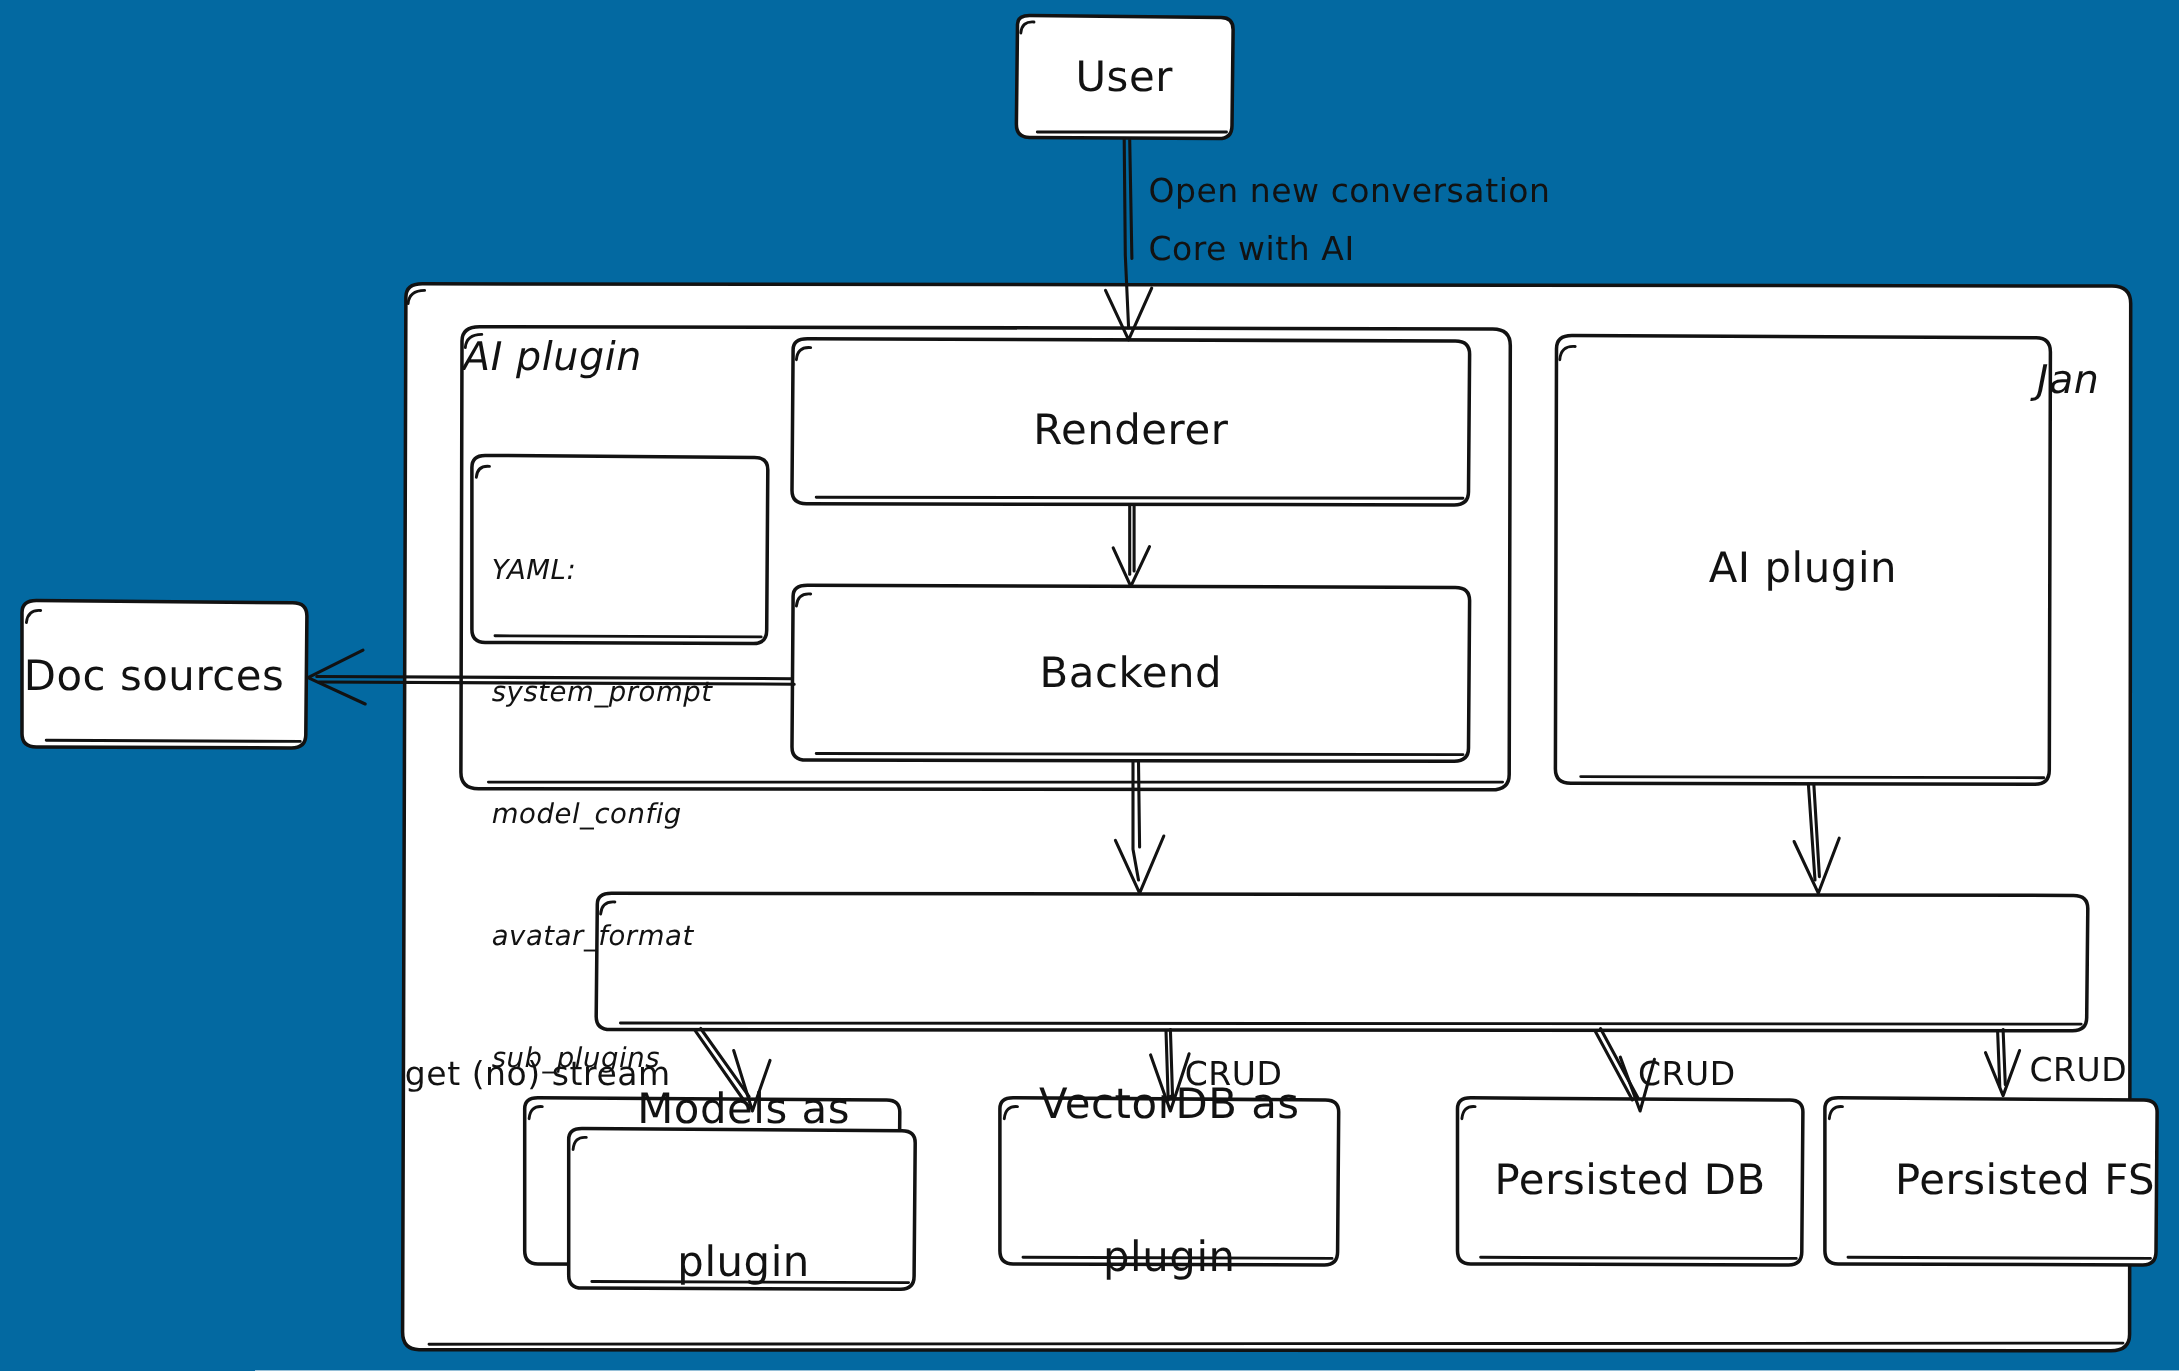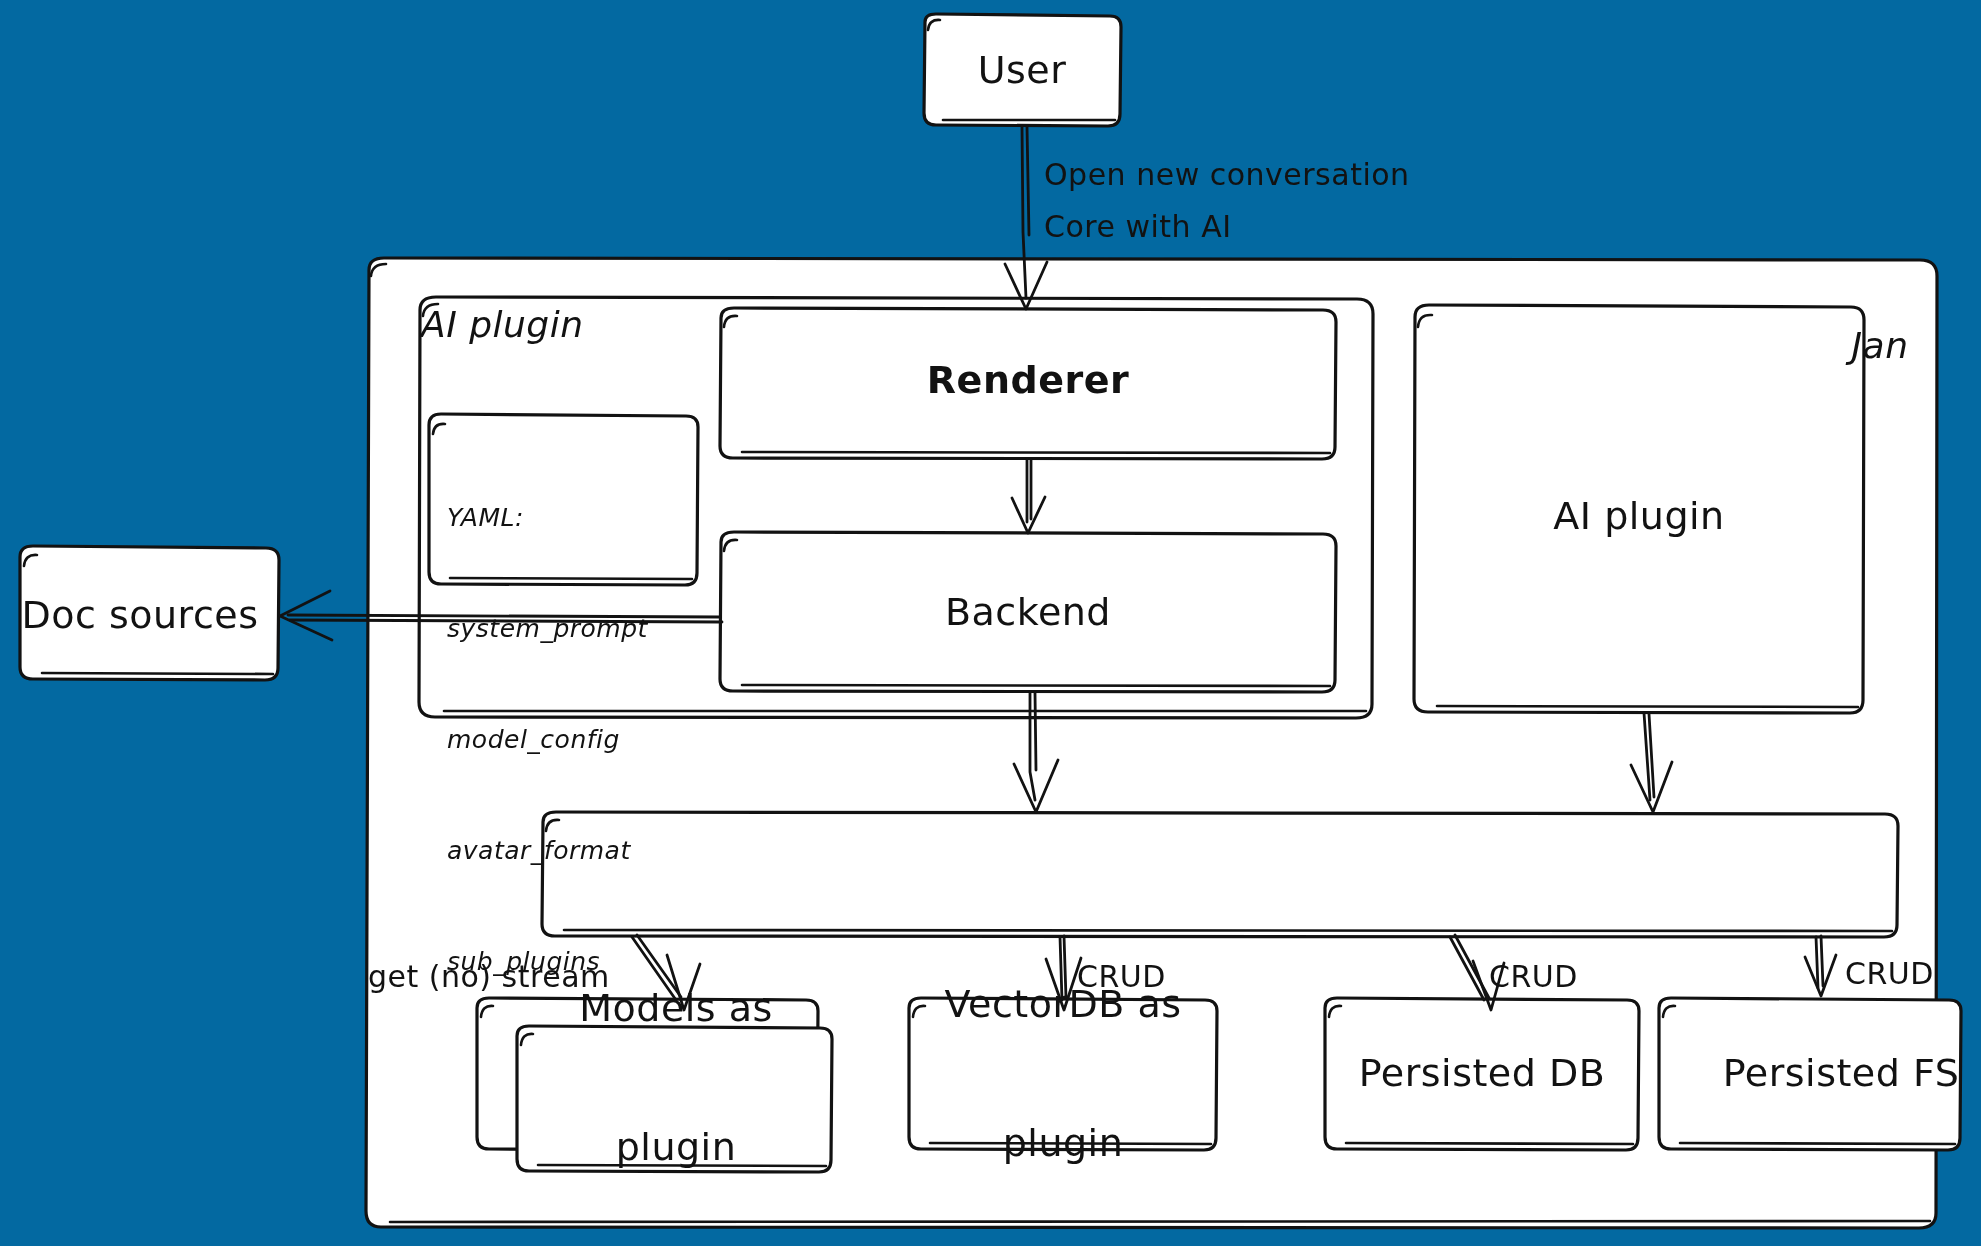--- a/index.html
+++ b/index.html
@@ -206,21 +206,21 @@
 
   <div class="lbl node-label" style="left:1022px; top:70px;">User</div>
 
   <div class="lbl edge-label" style="left:1044px; top:156px;">Open new conversation</div>
   <div class="lbl edge-label" style="left:1044px; top:208px;">Core with AI</div>
 
   <div class="lbl group-label" style="left:1880px; top:275px; transform:translateX(-50%);margin-top:48px;">Jan</div>
 
   <div class="lbl group-label" style="left:421px; top:302px;">AI plugin</div>
 
-  <div class="lbl node-label" style="left:1028px; top:380px;font-weight:bold;">Renderer</div>
+  <div class="lbl node-label" style="left:1028px; top:391px;">Renderer</div>
 
   <div class="lbl node-label" style="left:1028px; top:612px;">Backend</div>
 
   <div class="lbl node-label" style="left:140px; top:615px;">Doc sources</div>
 
   <div class="lbl node-label" style="left:1639px; top:516px;">AI plugin</div>
 
 
   <div class="lbl edge-label" style="left:368px; top:958px;">get (no) stream</div>
 

